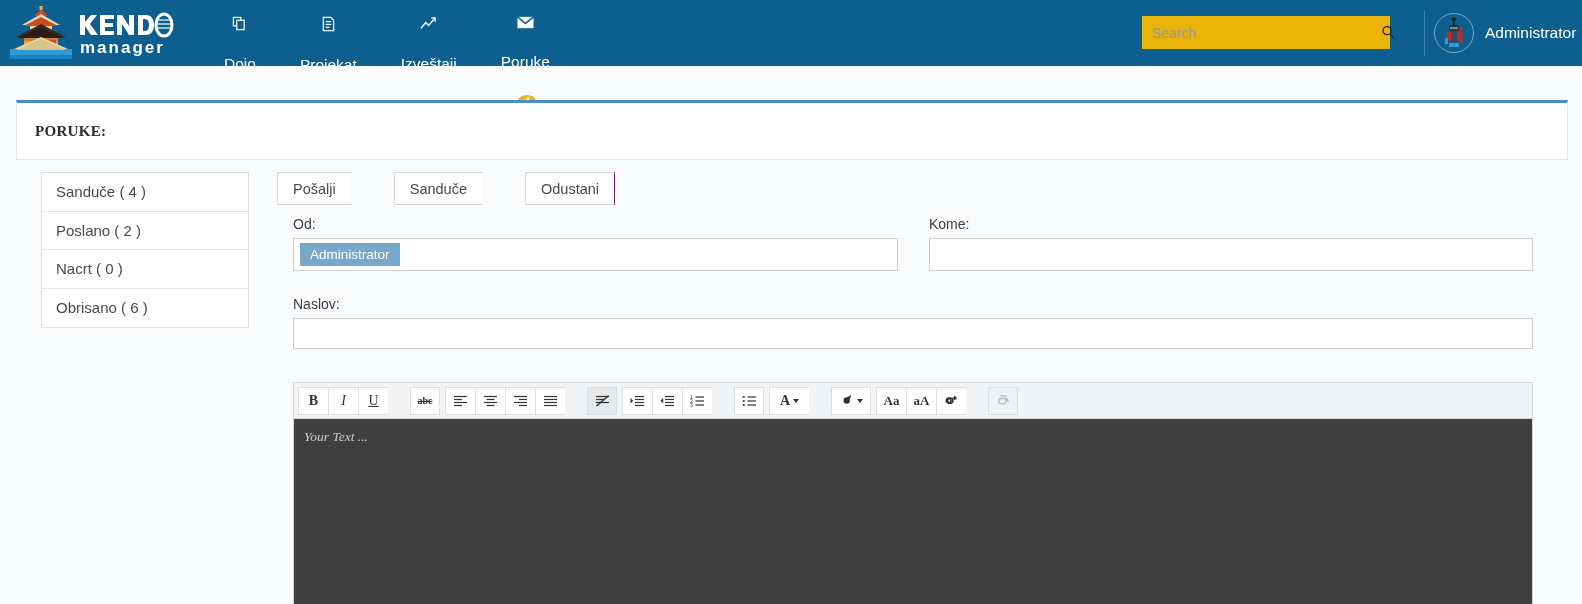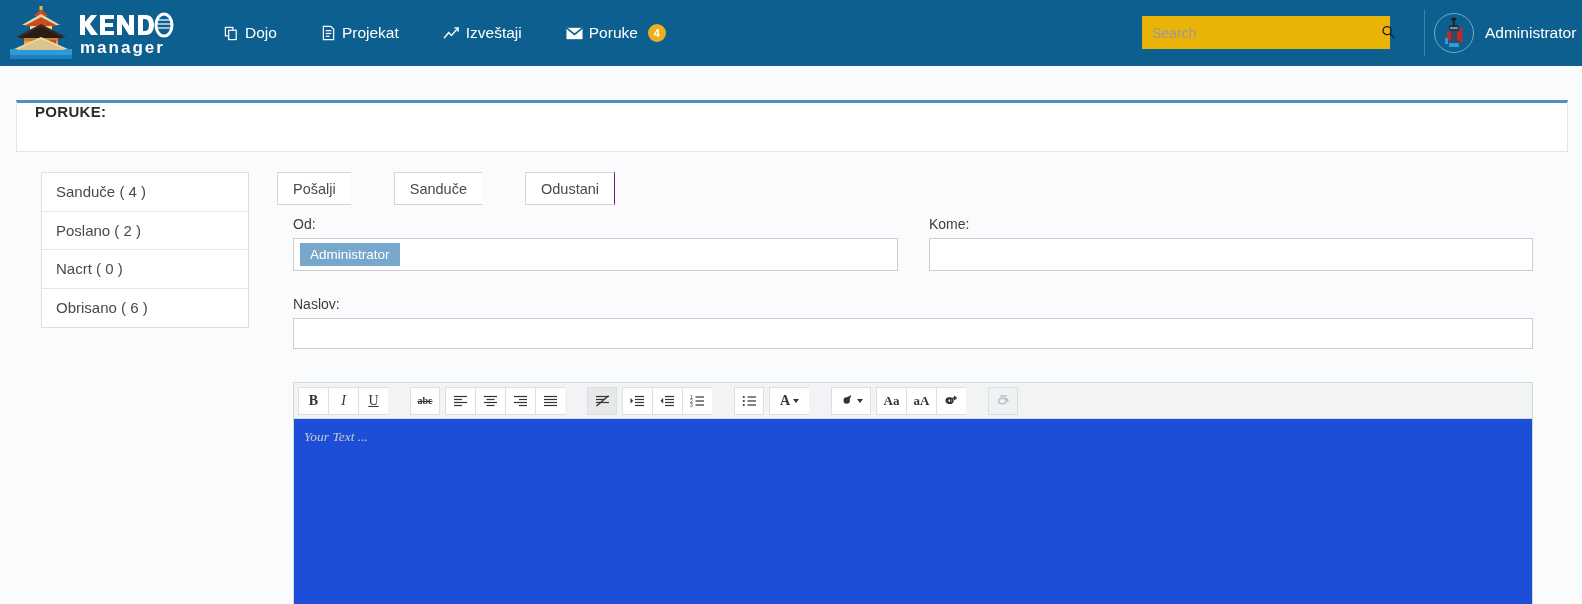--- a/index.html
+++ b/index.html
@@ -21,25 +21,26 @@
   }
   .logo {
     width: 170px; height: 60px;
     margin-left: 4px;
     position: relative;
     flex: none;
     display: block;
   }
   .navlinks { display: flex; align-items: center; margin-left: 28px; }
   .navitem {
-    display: flex; align-items: center; gap: 6px;
+    display: flex; align-items: center; gap: 24px;
     color: #ffffff; font-size: 15.5px;
     padding: 16px 22px; height: 66px;
     text-decoration: none; cursor: pointer;
     white-space: nowrap;
+    flex-direction: column;
   }
   .navicon { display: flex; align-items: center; }
   .badge {
     background: #f0ad1e; color: #fff;
     font-size: 11px; font-weight: bold;
     width: 18px; height: 18px; border-radius: 50%;
     display: inline-flex; align-items: center; justify-content: center;
     margin-left: 4px;
   }
 
@@ -76,25 +77,25 @@
     border: 1px solid #7aa9c4;
     position: relative; overflow: hidden;
     background: #0c5f8e;
     flex: none;
   }
   .username { color: #fff; font-size: 15.5px; white-space: nowrap; }
 
   
   .title-panel {
     position: absolute; left: 16px; top: 100px;
-    width: 1552px; height: 52px;
+    width: 1552px; height: 60px;
     background: #ffffff;
     border: 1px solid #e3e6e8;
     border-top: 3px solid #4a90c4;
-    display: flex; align-items: flex-start;
+    display: flex; align-items: center; font-family: Liberation Serif, serif;
   }
   .title-text {
     font-size: 15px; font-weight: bold; color: #2b2b2b;
     margin-left: 18px; letter-spacing: 0.3px;
   }
 
   
   .folder-list {
     position: absolute; left: 41px; top: 172px;
     width: 208px;
@@ -184,21 +185,21 @@
   .tsep { width: 5px; }
   .caret {
     width: 0; height: 0; margin-left: 3px;
     border-left: 3.5px solid transparent;
     border-right: 3.5px solid transparent;
     border-top: 4.5px solid #333;
     display: inline-block;
   }
   .editor-body {
     height: 185px;
-    background: #1d4ed8;
+    background: #404040;
     padding: 8px 10px;
     overflow: hidden;
   }
   .placeholder {
     color: #c6c9cc; font-style: italic;
     font-size: 13.5px;
     font-family: "Liberation Serif", serif;
   }
   svg { display: block; }
 </style>

